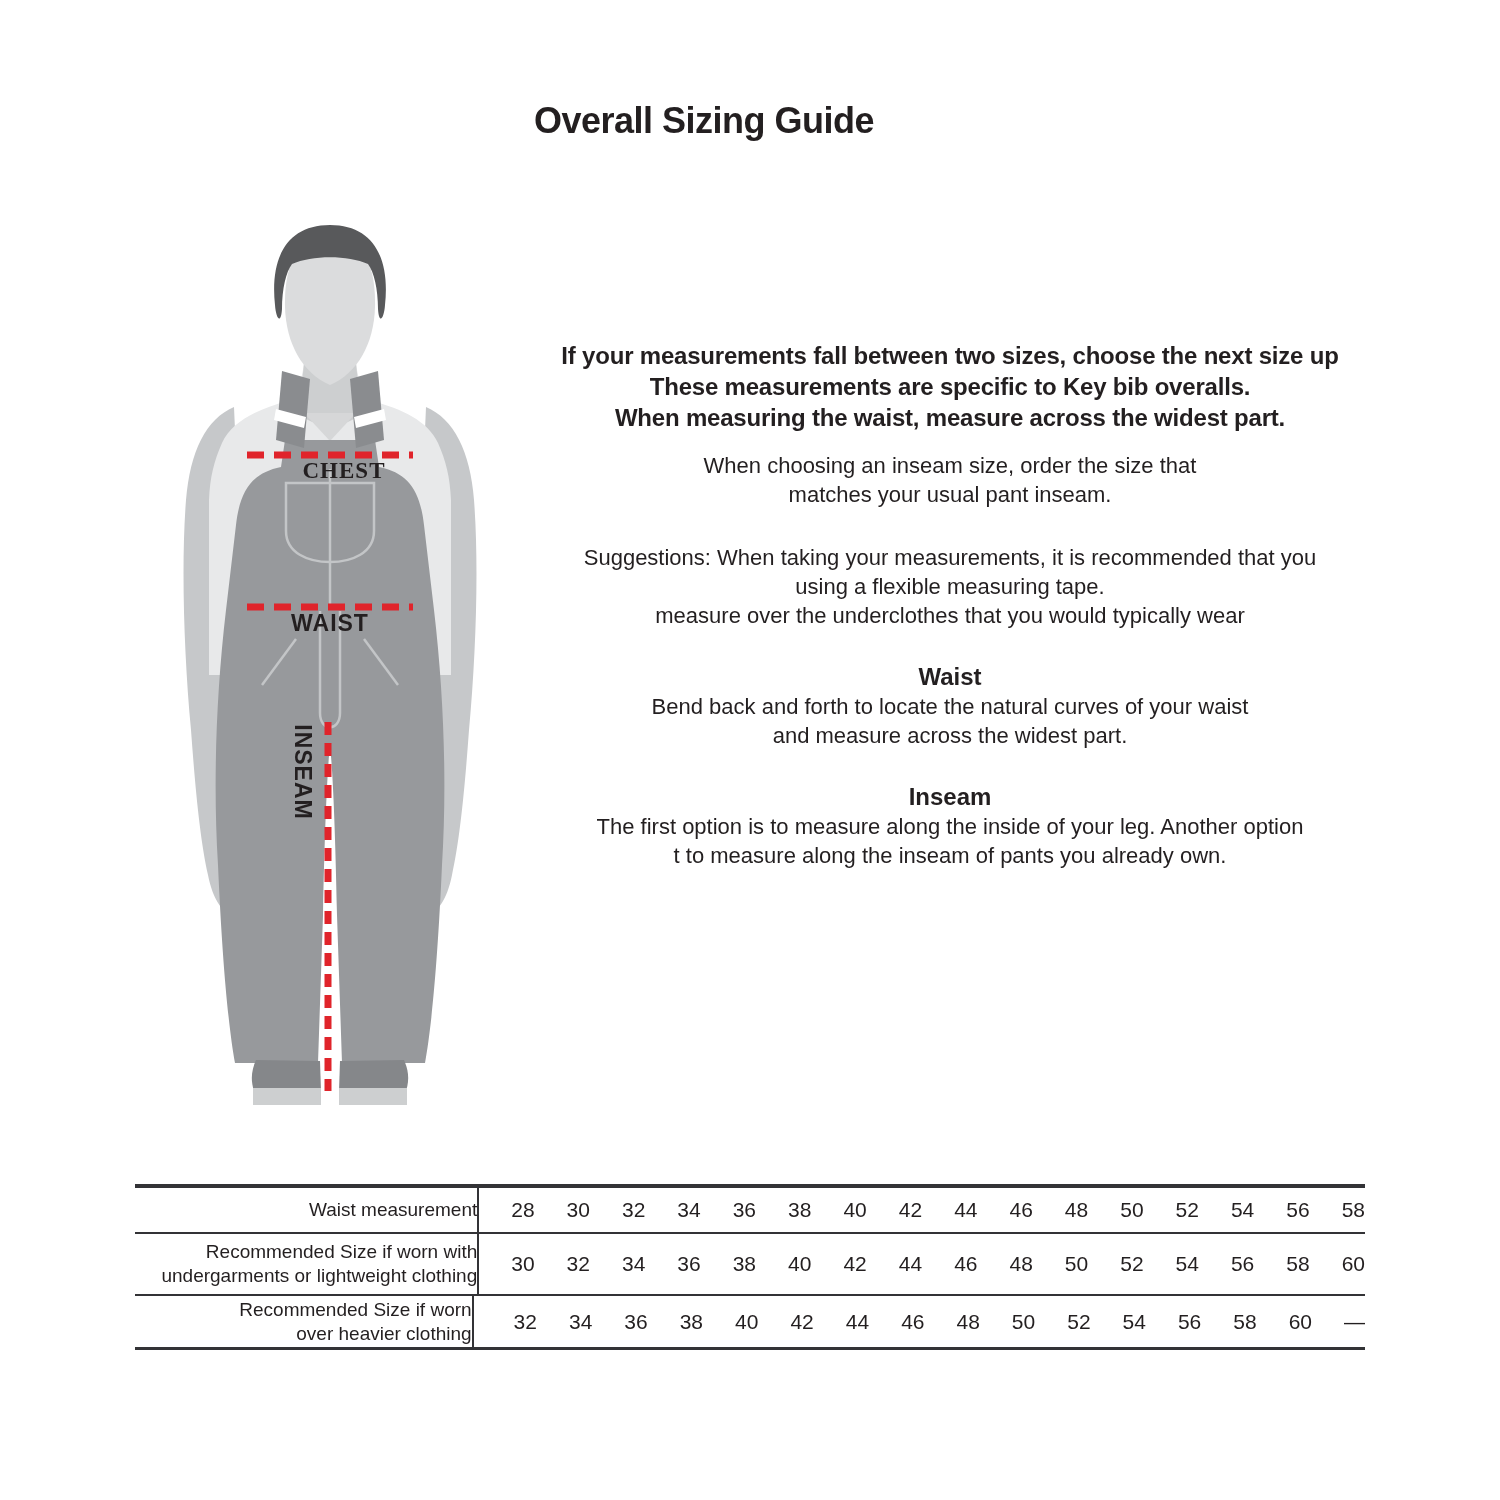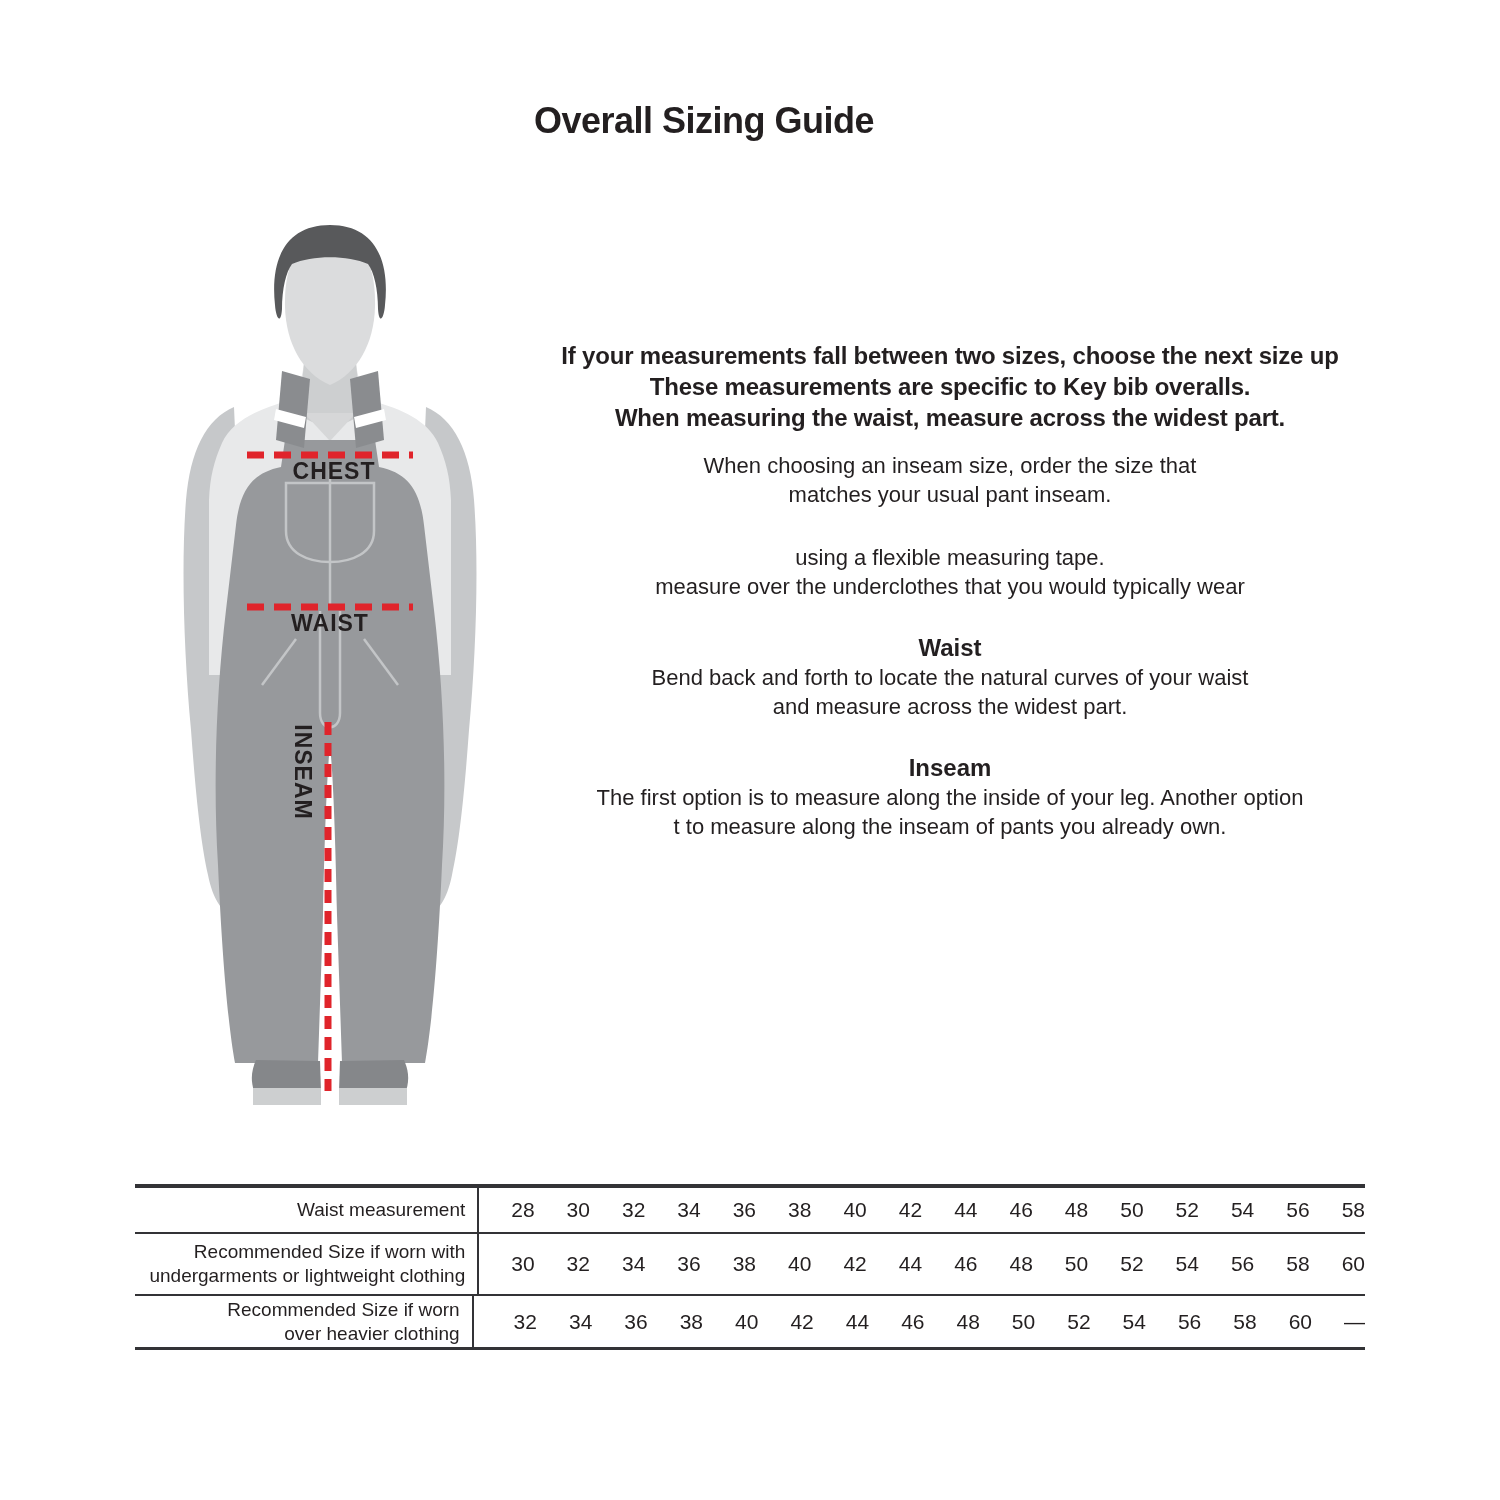--- a/index.html
+++ b/index.html
@@ -14,21 +14,21 @@
     left:0;top:100px;width:1408px;text-align:center;
     font-size:36px;font-weight:700;letter-spacing:-0.5px;
   }
 
   
   .figure-wrap{left:170px;top:215px;width:340px;height:910px;}
   .fig-label{
     font-size:23px;font-weight:700;letter-spacing:1px;text-align:center;
     width:160px;height:26px;line-height:26px;
   }
-  .chest-label{left:254px;top:458px;}
+  .chest-label{left:264px;top:458px;font-family:Liberation Serif, serif;}
   .waist-label{left:250px;top:610px;}
   .inseam-label{left:223px;top:759px;transform:rotate(90deg);}
 
   
   .copy-col{left:535px;top:340px;width:830px;text-align:center;}
   .intro-line{font-size:24px;font-weight:700;line-height:31px;letter-spacing:-0.2px;}
   .note{margin-top:18px;}
   .body-line{font-size:22px;font-weight:400;line-height:29px;}
   .section{margin-top:0;}
   .sec-heading{font-size:24px;font-weight:700;line-height:30px;}
@@ -39,21 +39,21 @@
   .size-table{
     left:135px;top:1184px;width:1230px;
     border-top:4px solid #333336;border-bottom:3px solid #333336;
   }
   .t-row{display:flex;border-bottom:2px solid #333336;}
   .t-row:last-child{border-bottom:none;}
   .t-row-1{height:44px;}
   .t-row-2{height:60px;}
   .t-row-3{height:51px;gap:8px;}
   .t-label{
-    width:348px;box-sizing:border-box;padding-right:12px;
+    width:348px;box-sizing:border-box;padding-right:0;
     border-right:2px solid #333336;
     display:flex;flex-direction:column;justify-content:center;align-items:flex-end;
     font-size:19px;line-height:24px;text-align:right;
   }
   .t-nums{flex:1;display:grid;grid-template-columns:repeat(16,1fr);}
   .t-num{
     display:flex;align-items:center;justify-content:center;
     font-size:21px;
     margin-left:32px;
   }
@@ -114,20 +114,21 @@
     <div class="intro-line">These measurements are specific to Key bib overalls.</div>
     <div class="intro-line">When measuring the waist, measure across the widest part.</div>
   </div>
 
   <div class="note">
     <div class="body-line">When choosing an inseam size, order the size that</div>
     <div class="body-line">matches your usual pant inseam.</div>
   </div>
 
   <div class="section mt-howto">
+    <div class="body-line">Suggestions: When taking your measurements, it is recommended that you</div>
     <div class="body-line">using a flexible measuring tape.</div>
     <div class="body-line">measure over the underclothes that you would typically wear</div>
   </div>
 
   <div class="section mt-sec">
     <div class="sec-heading">Waist</div>
     <div class="body-line">Bend back and forth to locate the natural curves of your waist</div>
     <div class="body-line">and measure across the widest part.</div>
   </div>
 

